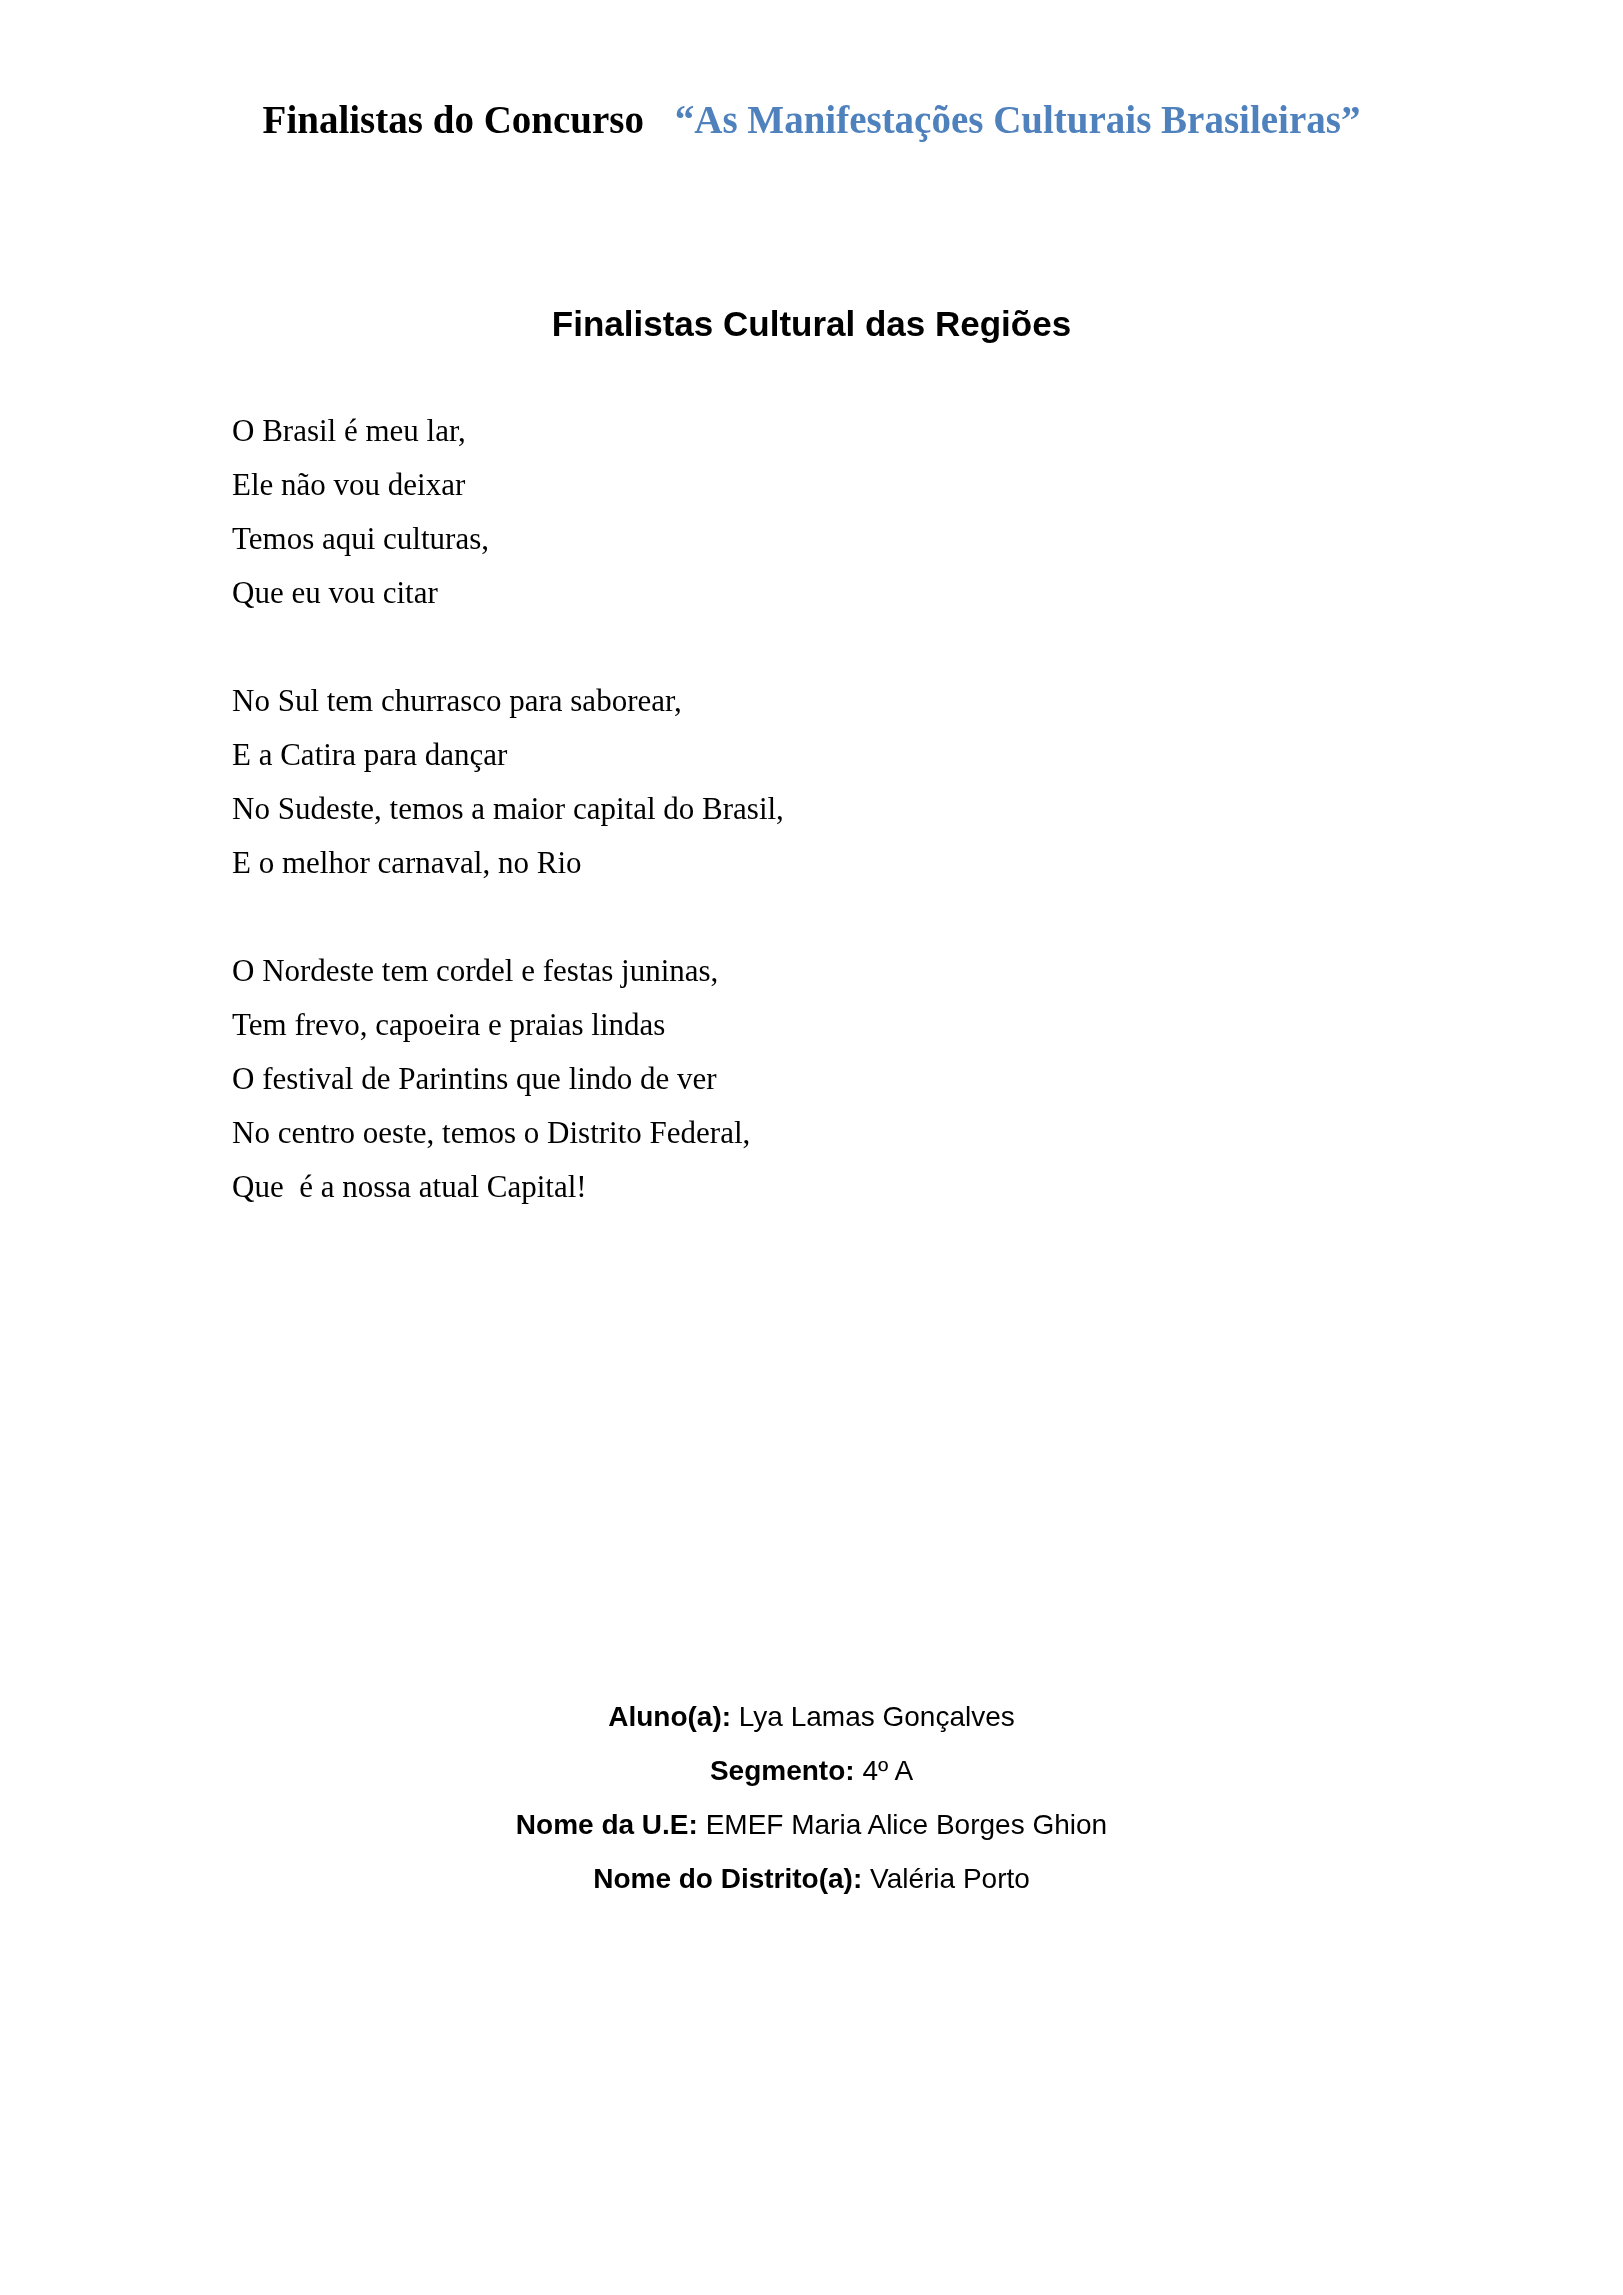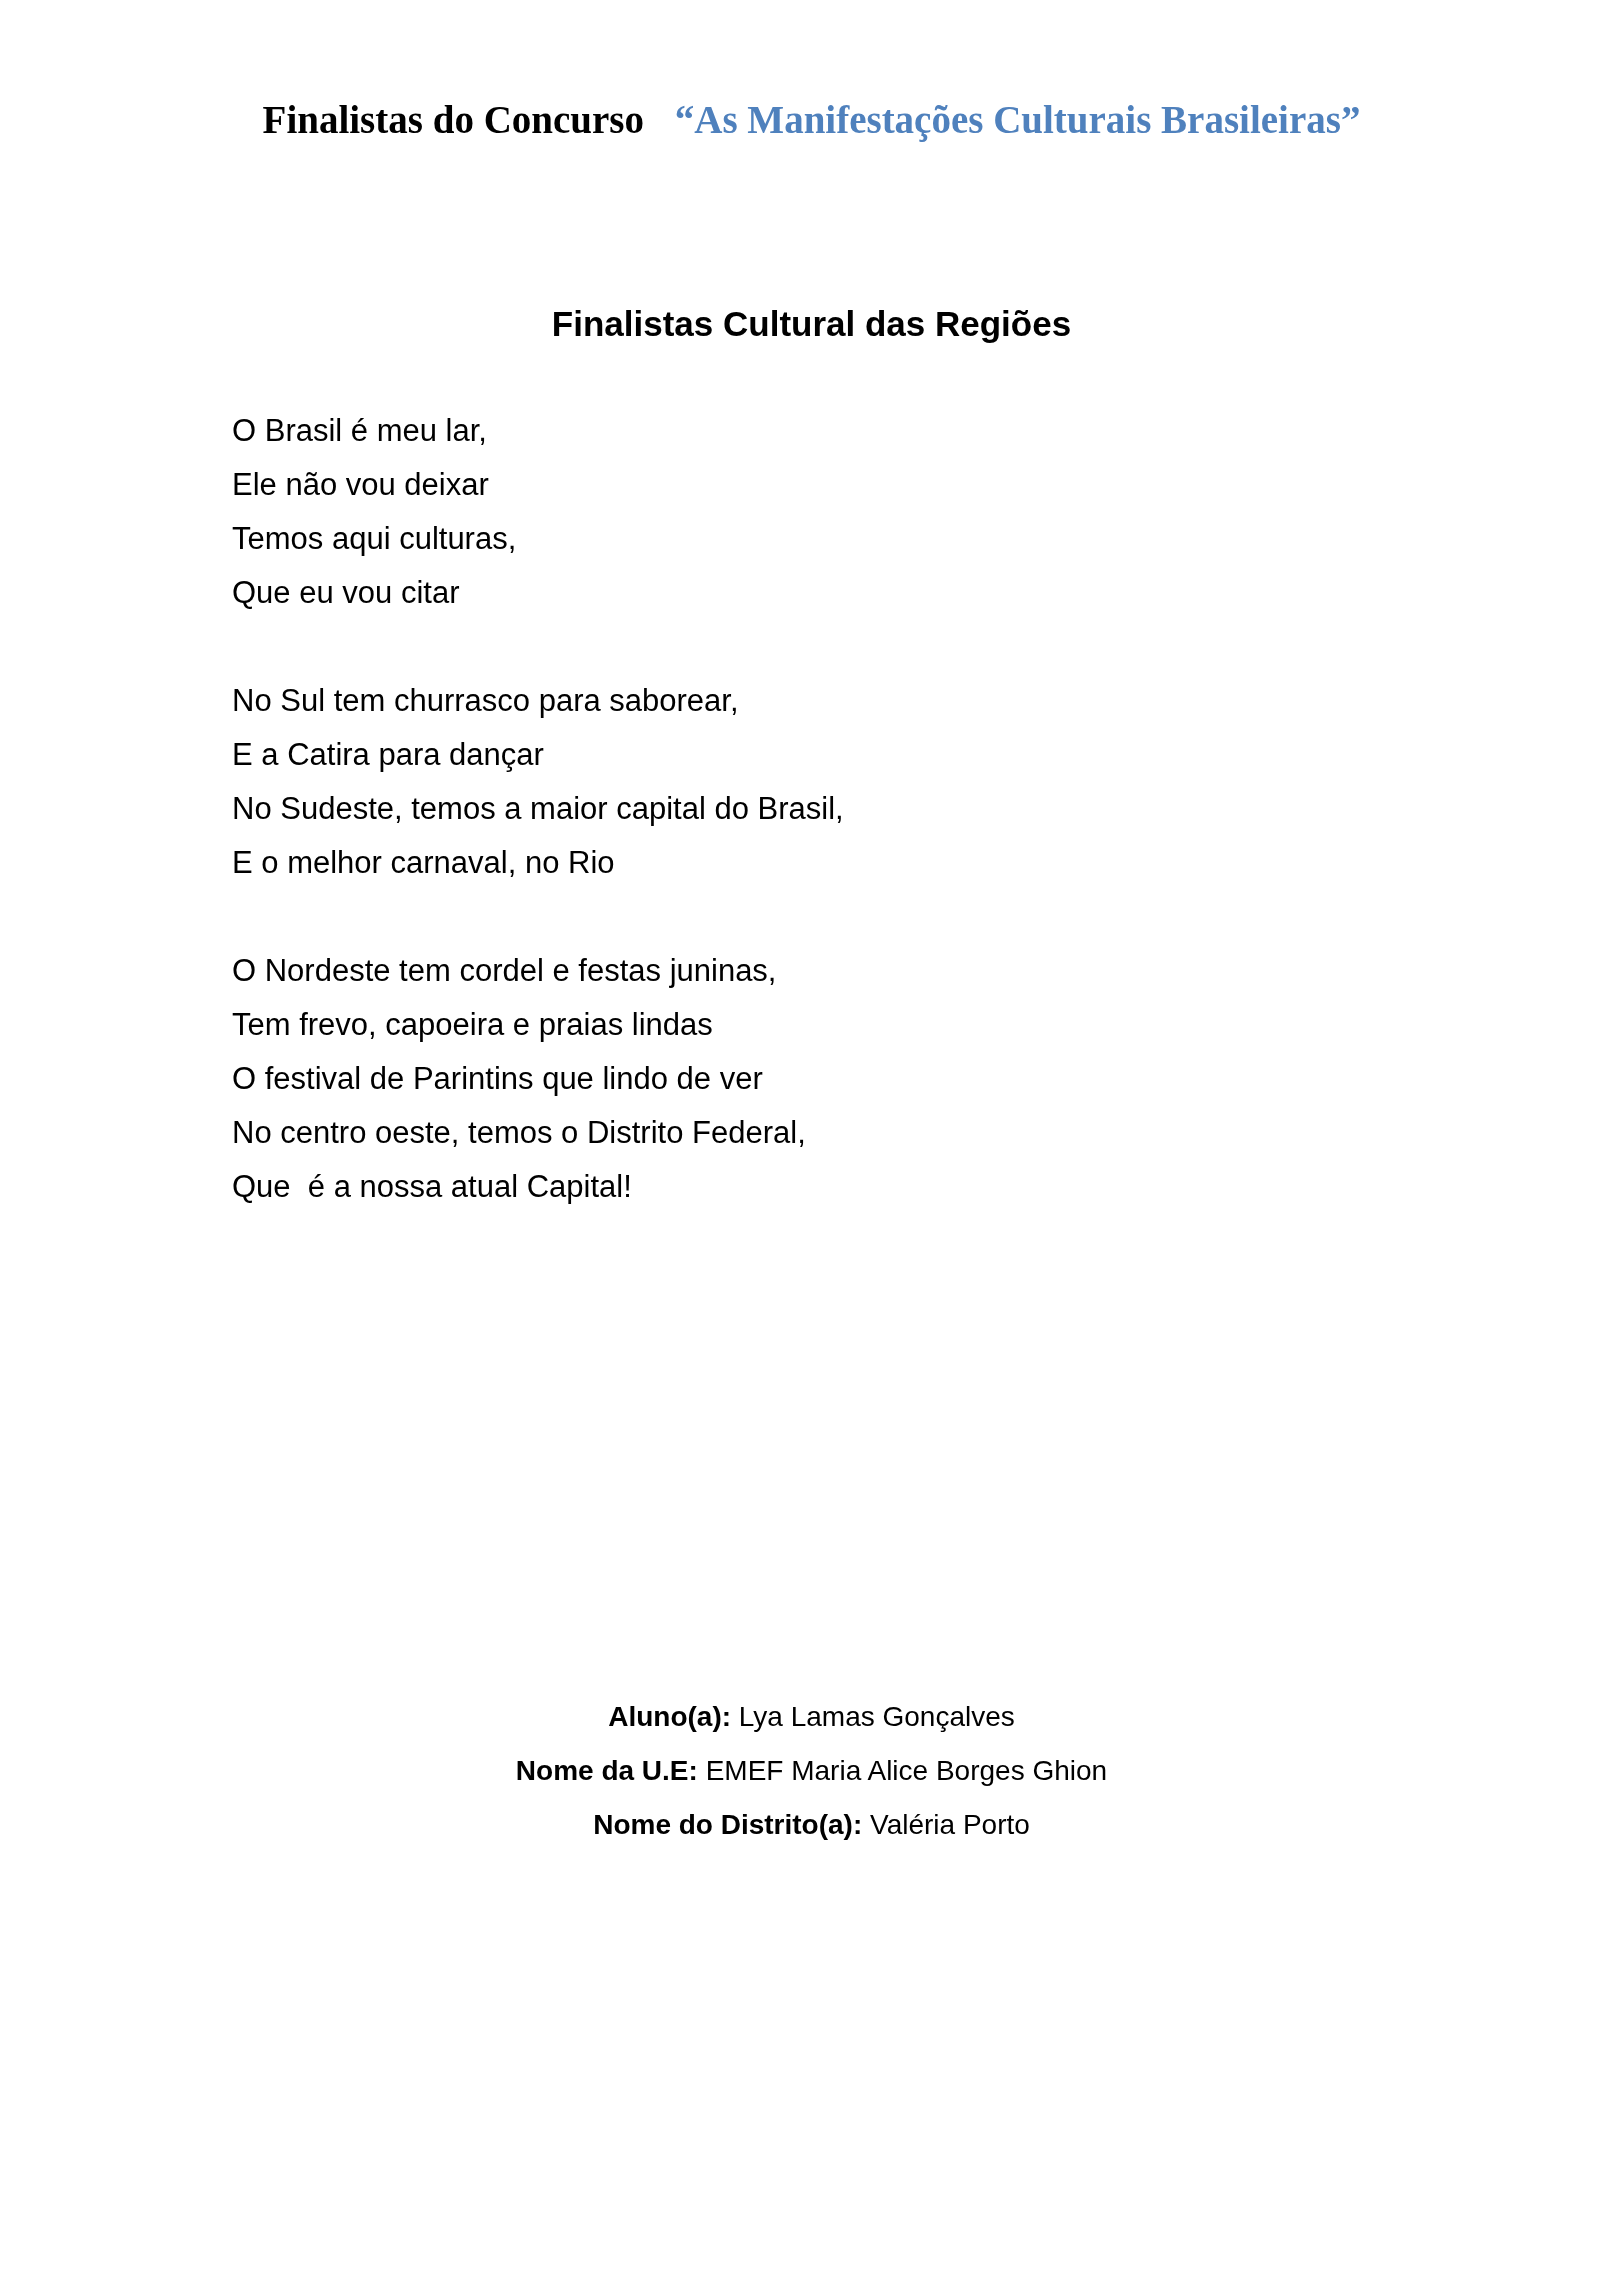--- a/index.html
+++ b/index.html
@@ -53,20 +53,21 @@
     position: absolute;
     top: 404px;
     left: 232px;
     right: 154px;
     font-size: 31px;
     line-height: 54px;
   }
   .stanza {
     margin: 0 0 54px 0;
     padding: 0;
+    font-family: Liberation Serif, serif;
   }
   .poem-line {
     white-space: pre-wrap;
   }
 
   
   .credits {
     position: absolute;
     top: 1690px;
     left: 0;
@@ -116,20 +117,24 @@
     </div>
 
   </div>
 
   <div class="credits">
     <div class="credit-line">
       <span class="credit-label">Aluno(a):</span>
       <span class="credit-value">Lya Lamas Gonçalves</span>
     </div>
     <div class="credit-line">
+      <span class="credit-label">Segmento:</span>
+      <span class="credit-value">4º A</span>
+    </div>
+    <div class="credit-line">
       <span class="credit-label">Nome da U.E:</span>
       <span class="credit-value">EMEF Maria Alice Borges Ghion</span>
     </div>
     <div class="credit-line">
       <span class="credit-label">Nome do Distrito(a):</span>
       <span class="credit-value">Valéria Porto</span>
     </div>
   </div>
 
 </div>

